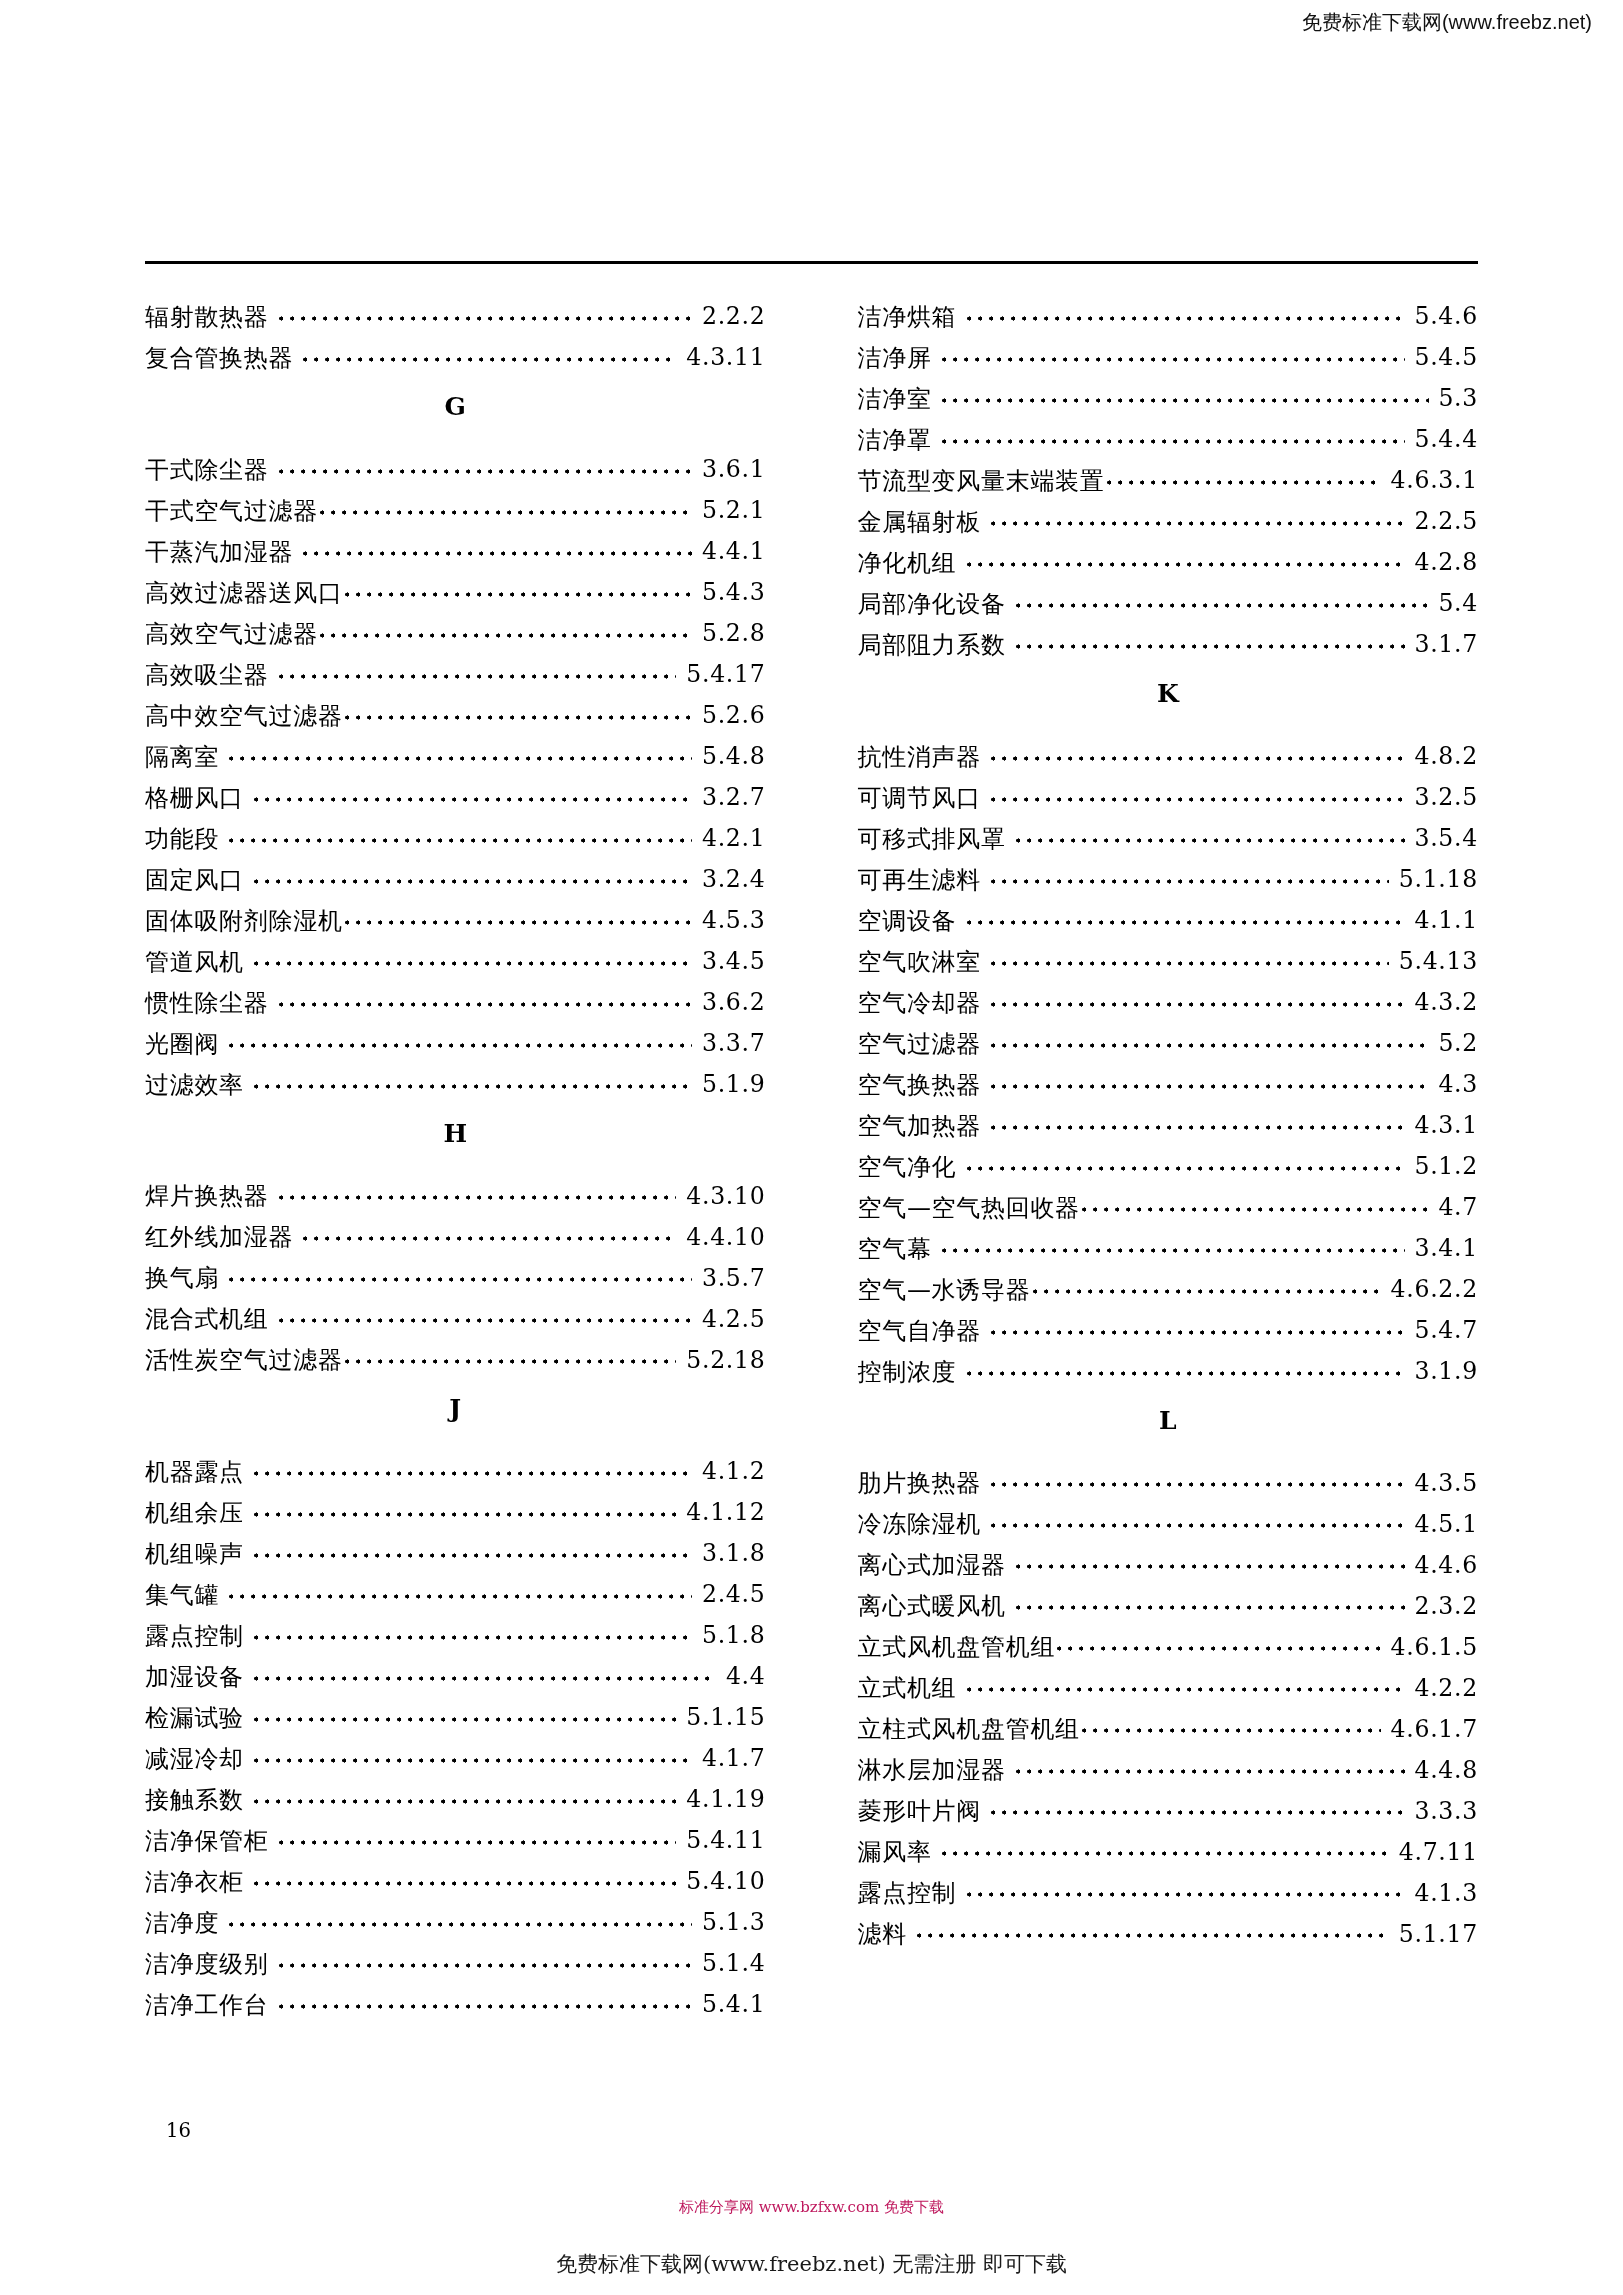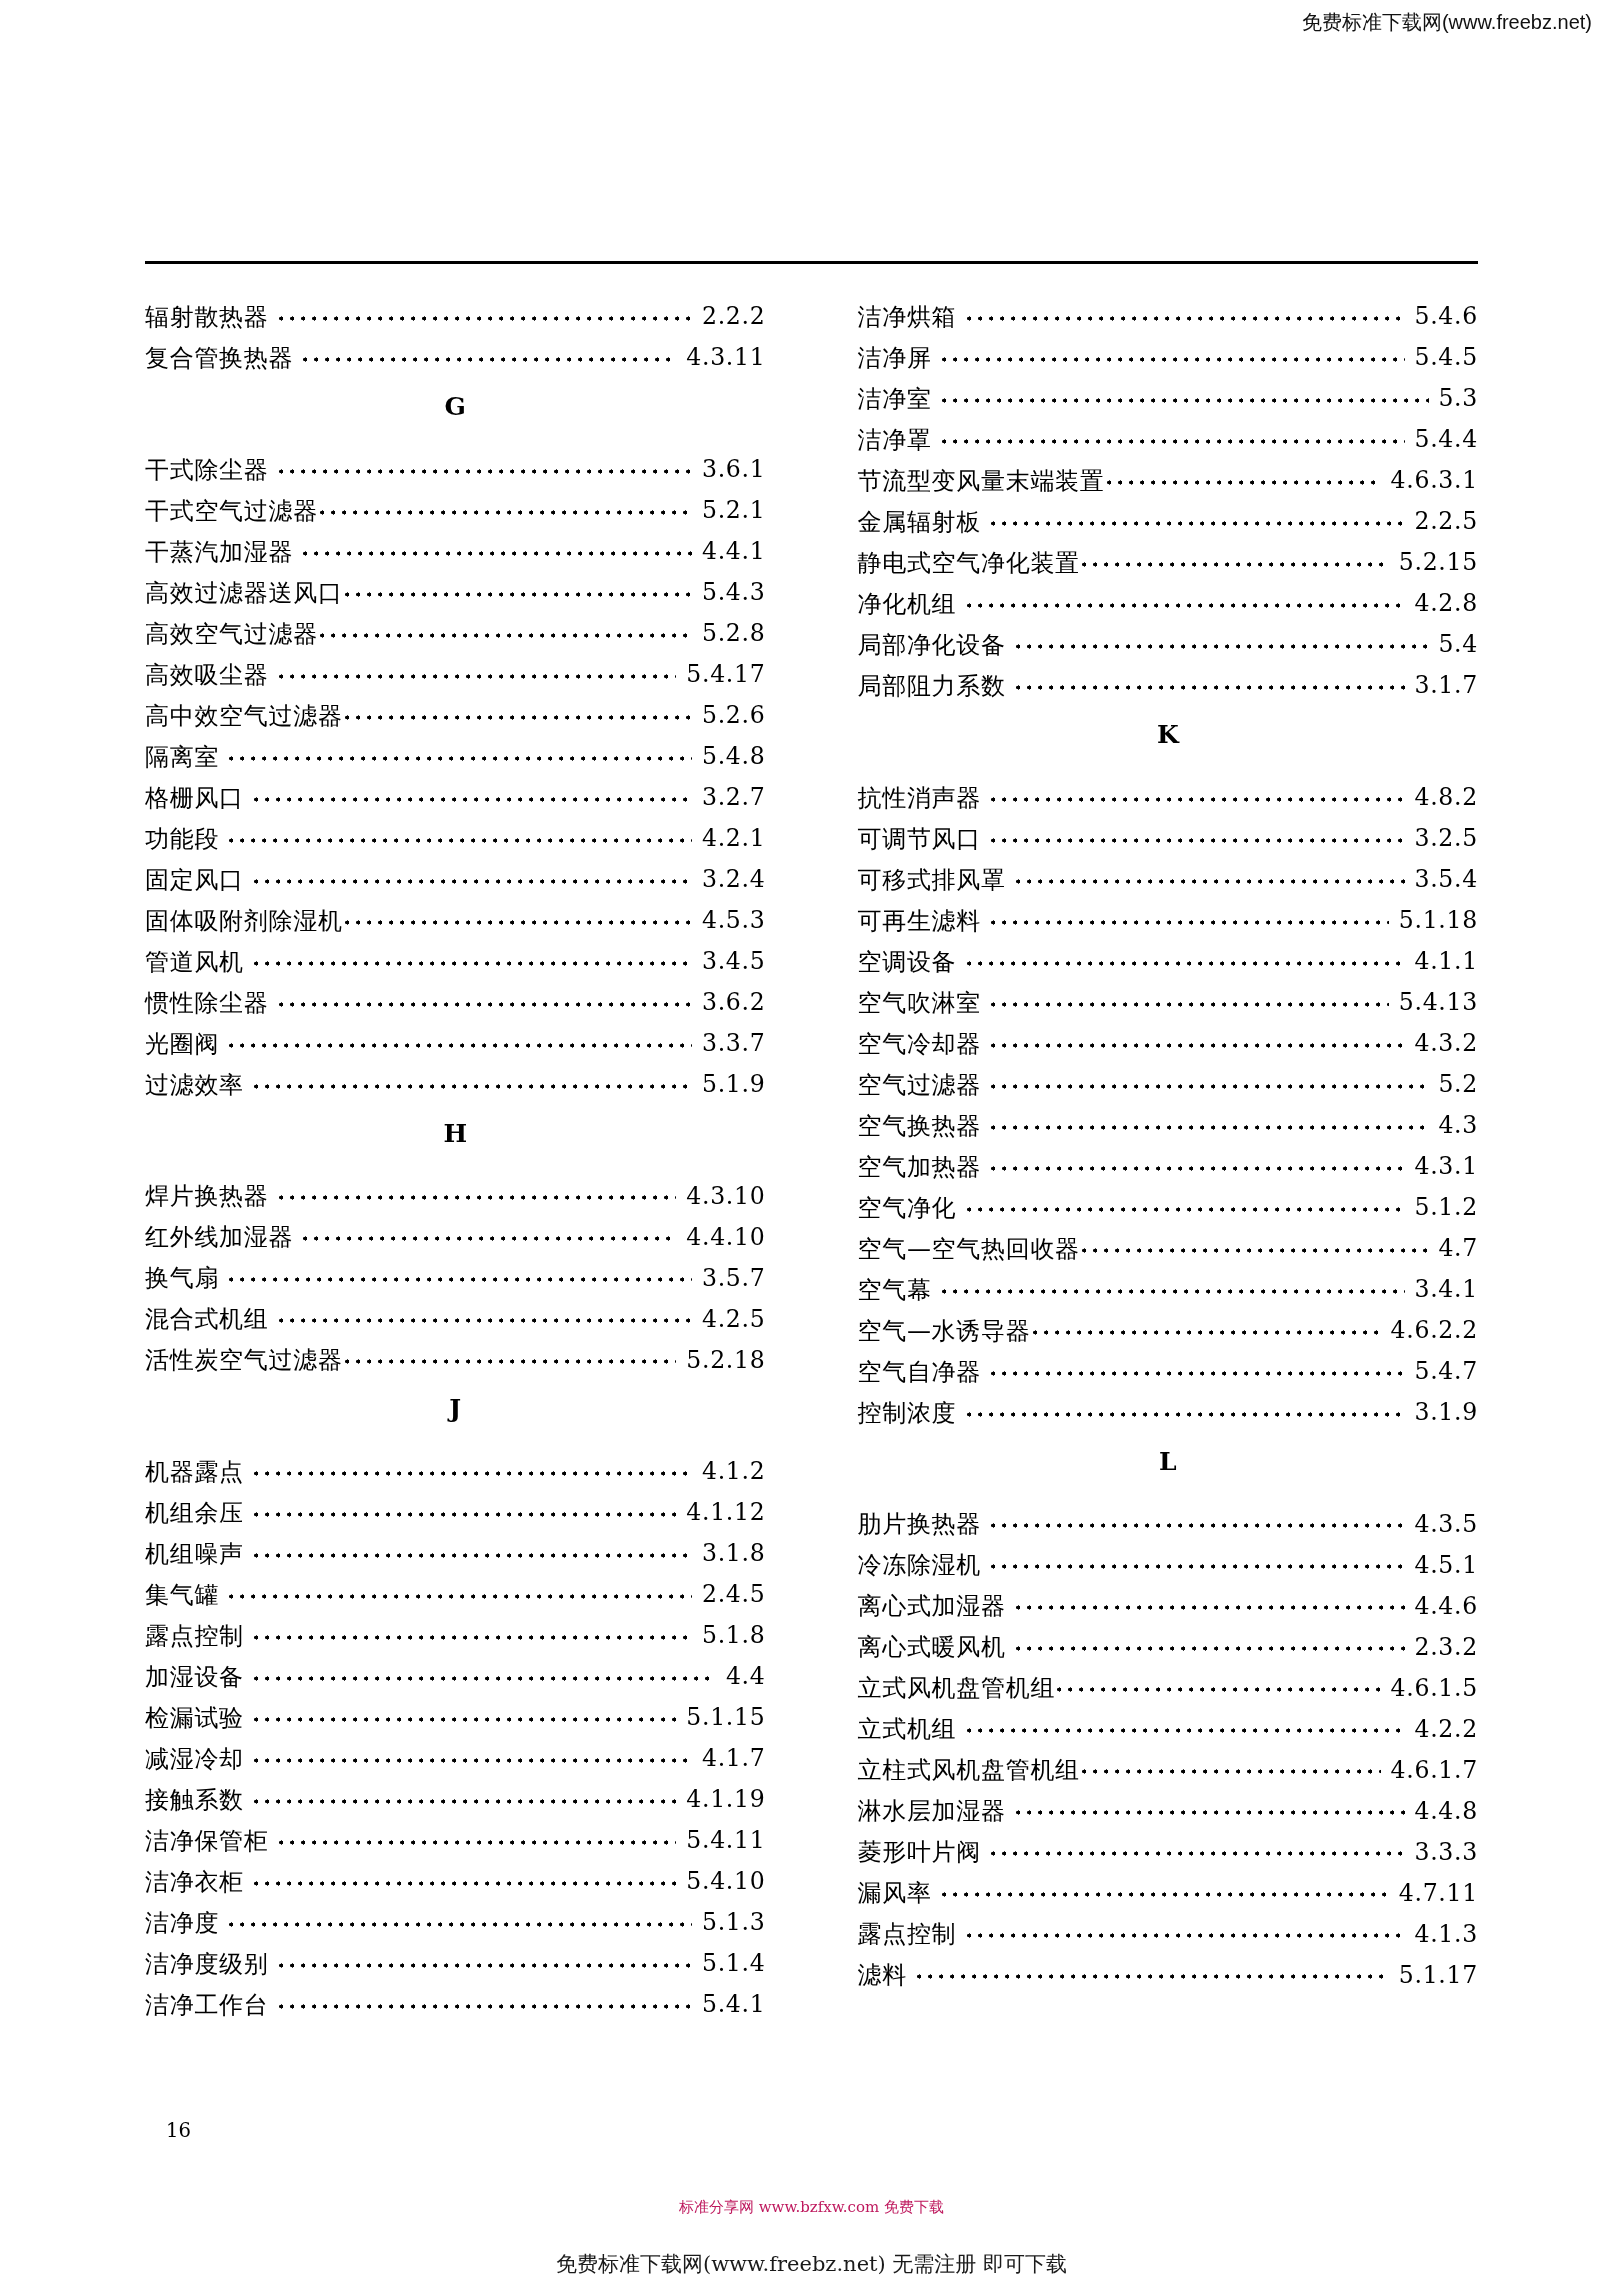--- a/index.html
+++ b/index.html
@@ -345,25 +345,20 @@
             <span class="term">节流型变风量末端装置</span>
             <span class="leader"></span>
             <span class="num">4.6.3.1</span>
           </div>
           <div class="entry">
             <span class="term">金属辐射板</span>
             <span class="leader gap-l"></span>
             <span class="num">2.2.5</span>
           </div>
           <div class="entry">
-            <span class="term">静电式空气净化装置</span>
-            <span class="leader"></span>
-            <span class="num">5.2.15</span>
-          </div>
-          <div class="entry">
             <span class="term">净化机组</span>
             <span class="leader gap-l"></span>
             <span class="num">4.2.8</span>
           </div>
           <div class="entry">
             <span class="term">局部净化设备</span>
             <span class="leader gap-l"></span>
             <span class="num">5.4</span>
           </div>
           <div class="entry">

